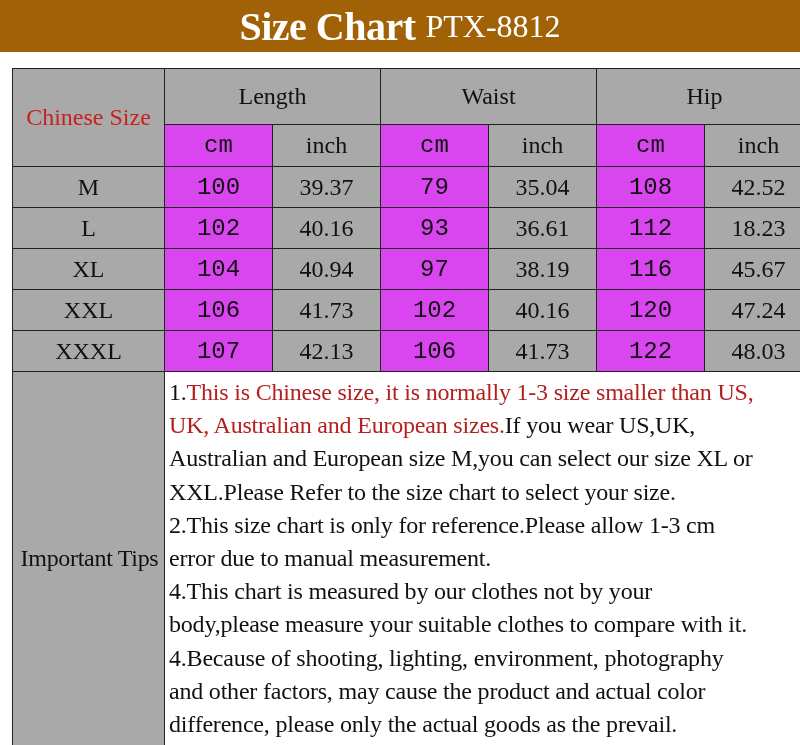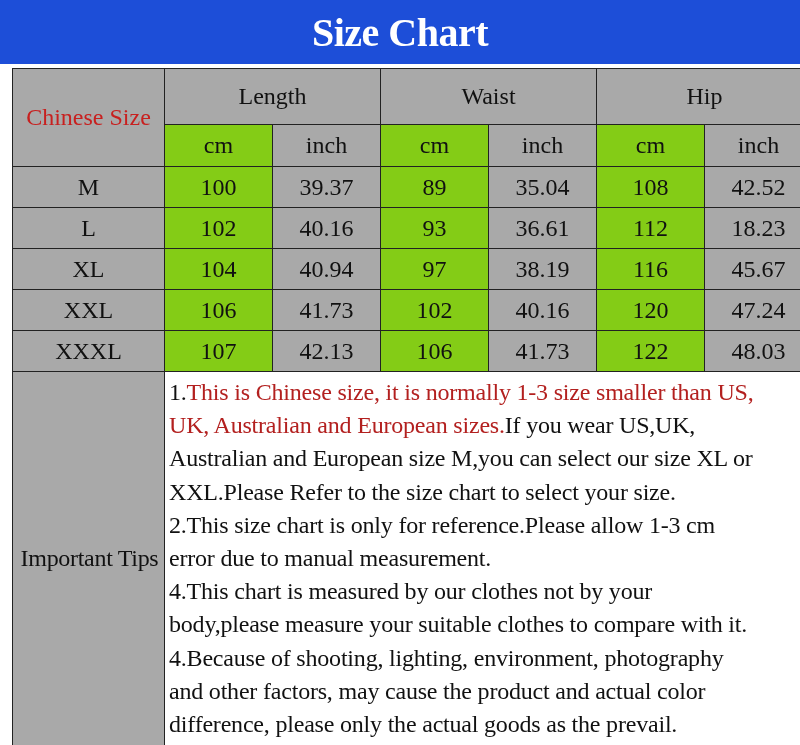--- a/index.html
+++ b/index.html
@@ -1,37 +1,38 @@
 <!DOCTYPE html>
 <html><head>
 <meta charset="utf-8">
 <style>
   html, body { margin: 0; padding: 0; background: #ffffff; }
   body { width: 800px; height: 745px; overflow: hidden; position: relative; font-family: "Liberation Serif", "DejaVu Serif", serif; color: #111; }
-  .title-bar { position: absolute; left: 0; top: 0; width: 800px; height: 64px; background: #1d4ed8; display: flex; align-items: center; justify-content: center; }
+  .title-bar { position: absolute; left: 0; top: 0; width: 800px; height: 52px; background: #a16207; display: flex; align-items: center; justify-content: center; }
   .title-main { color: #fff; font-weight: bold; font-size: 40px; letter-spacing: -0.5px; }
   .title-model { color: #fff; font-size: 32px; margin-left: 10px; }
   table.chart { position: absolute; left: 12px; top: 68px; width: 800px; border-collapse: collapse; table-layout: fixed; }
   table.chart td { border: 1.5px solid #222; text-align: center; font-size: 24px; padding: 0; }
   .gray { background: #a9a9a9; }
-  .white { background: #84cc16; }
+  .white { background: #d946ef; font-family: Liberation Mono, monospace; }
   .hdr-row td { height: 55px; }
   .sub-row td { height: 41px; }
   .data-row td { height: 40px; }
   .chinese-size { color: #c8201f; font-size: 24px; }
   .tips-label { font-size: 24px; text-align: right; padding-left: 2px !important; white-space: nowrap; letter-spacing: -0.3px; }
   .tips-cell { text-align: left !important; vertical-align: top; padding: 4px 0 4px 4px !important; font-size: 23.5px; line-height: 33.2px; background: #fff; }
   .red { color: #b3201f; }
   .tip-line { display: block; white-space: nowrap; letter-spacing: -0.2px; }
 </style>
 </head>
 <body>
 
 <div class="title-bar">
   <span class="title-main">Size Chart</span>
+  <span class="title-model">PTX-8812</span>
 </div>
 
 <table class="chart">
   <colgroup>
     <col style="width:152px">
       <col style="width:108px">
       <col style="width:108px">
     <col style="width:108px">
       <col style="width:108px">
       <col style="width:108px">
@@ -49,21 +50,21 @@
     <td class="gray">inch</td>
     <td class="white">cm</td>
     <td class="gray">inch</td>
     <td class="white">cm</td>
     <td class="gray">inch</td>
   </tr>
   <tr class="data-row">
     <td class="gray">M</td>
     <td class="white">100</td>
     <td class="gray">39.37</td>
-    <td class="white">89</td>
+    <td class="white">79</td>
     <td class="gray">35.04</td>
     <td class="white">108</td>
     <td class="gray">42.52</td>
   </tr>
   <tr class="data-row">
     <td class="gray">L</td>
     <td class="white">102</td>
     <td class="gray">40.16</td>
     <td class="white">93</td>
     <td class="gray">36.61</td>

